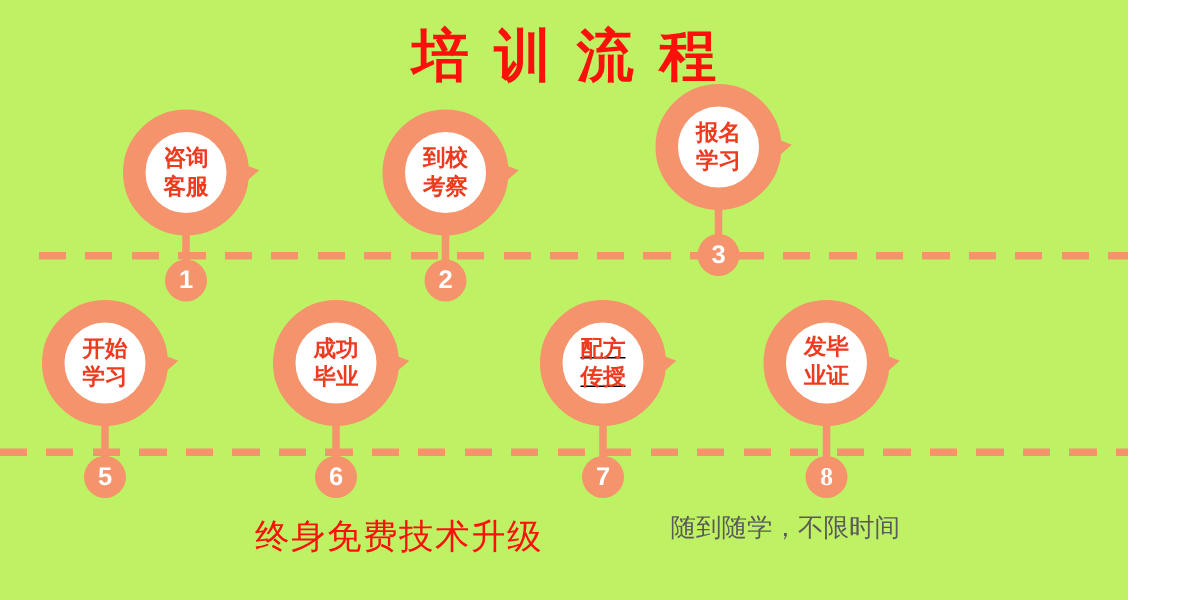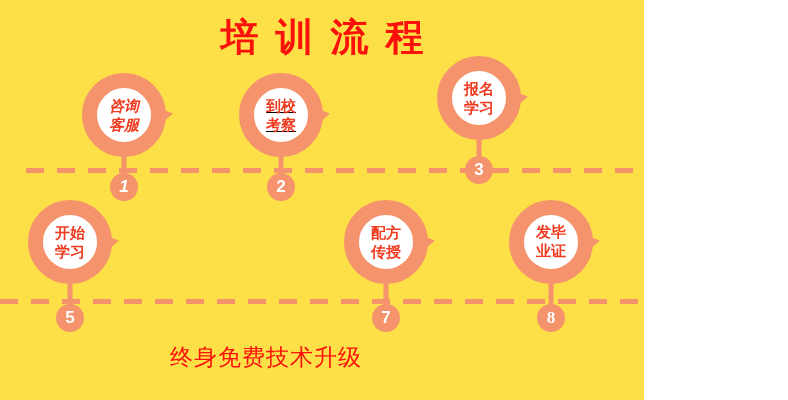--- a/index.html
+++ b/index.html
@@ -5,22 +5,22 @@
   :root{
     --orange:#f4936c;
     --red:#fb100b;
     --label_red:#ee3a1f;
     --gray:#5a5a5a;
   }
   *{margin:0;padding:0;box-sizing:border-box;}
   html,body{background:#fff;}
   .canvas{
     position:relative;
-    width:644px;height:400px;
-    background:#fde047;
+    width:752px;height:400px;
+    background:#bef264;
     overflow:hidden;
     font-family:"Liberation Sans","DejaVu Sans",sans-serif;
   }
   .title{
     position:absolute;top:12px;left:0;width:100%;
     text-align:center;
     font-size:38px;font-weight:bold;
     letter-spacing:17px;
     padding-left:17px;
     color:var(--red,#fb100b);
@@ -87,33 +87,33 @@
 </head>
 <body>
 
 <div class="canvas">
 
   <div class="title">培训流程</div>
 
   <div class="dash-line dash-row1"></div>
   <div class="dash-line dash-row2"></div>
 
-  <div class="step row1" style="left:82px;top:73px;font-style:italic;">
+  <div class="step row1" style="left:82px;top:73px;">
     <div class="ring">
       <div class="ring-label">
         <span>咨询</span>
         <span>客服</span>
       </div>
       <div class="ring-arrow"></div>
     </div>
     <div class="stem"></div>
     <div class="num">1</div>
   </div>
 
-  <div class="step row1" style="left:239px;top:73px;text-decoration:underline;">
+  <div class="step row1" style="left:255px;top:73px;">
     <div class="ring">
       <div class="ring-label">
         <span>到校</span>
         <span>考察</span>
       </div>
       <div class="ring-arrow"></div>
     </div>
     <div class="stem"></div>
     <div class="num">2</div>
   </div>
@@ -136,22 +136,33 @@
       <div class="ring-label">
         <span>开始</span>
         <span>学习</span>
       </div>
       <div class="ring-arrow"></div>
     </div>
     <div class="stem"></div>
     <div class="num">5</div>
   </div>
 
+  <div class="step row2" style="left:182px;top:200px;">
+    <div class="ring">
+      <div class="ring-label">
+        <span>成功</span>
+        <span>毕业</span>
+      </div>
+      <div class="ring-arrow"></div>
+    </div>
+    <div class="stem"></div>
+    <div class="num">6</div>
+  </div>
 
-  <div class="step row2" style="left:344px;top:200px;">
+  <div class="step row2" style="left:360px;top:200px;text-decoration:underline;">
     <div class="ring">
       <div class="ring-label">
         <span>配方</span>
         <span>传授</span>
       </div>
       <div class="ring-arrow"></div>
     </div>
     <div class="stem"></div>
     <div class="num">7</div>
   </div>
@@ -164,15 +175,16 @@
       </div>
       <div class="ring-arrow"></div>
     </div>
     <div class="stem"></div>
     <div class="num">8</div>
   </div>
 
 
   <div class="footer-highlight">终身免费技术升级</div>
   <div class="footer-notes">
+    <span>随到随学，不限时间</span>
   </div>
 
 </div>
 
 </body></html>

